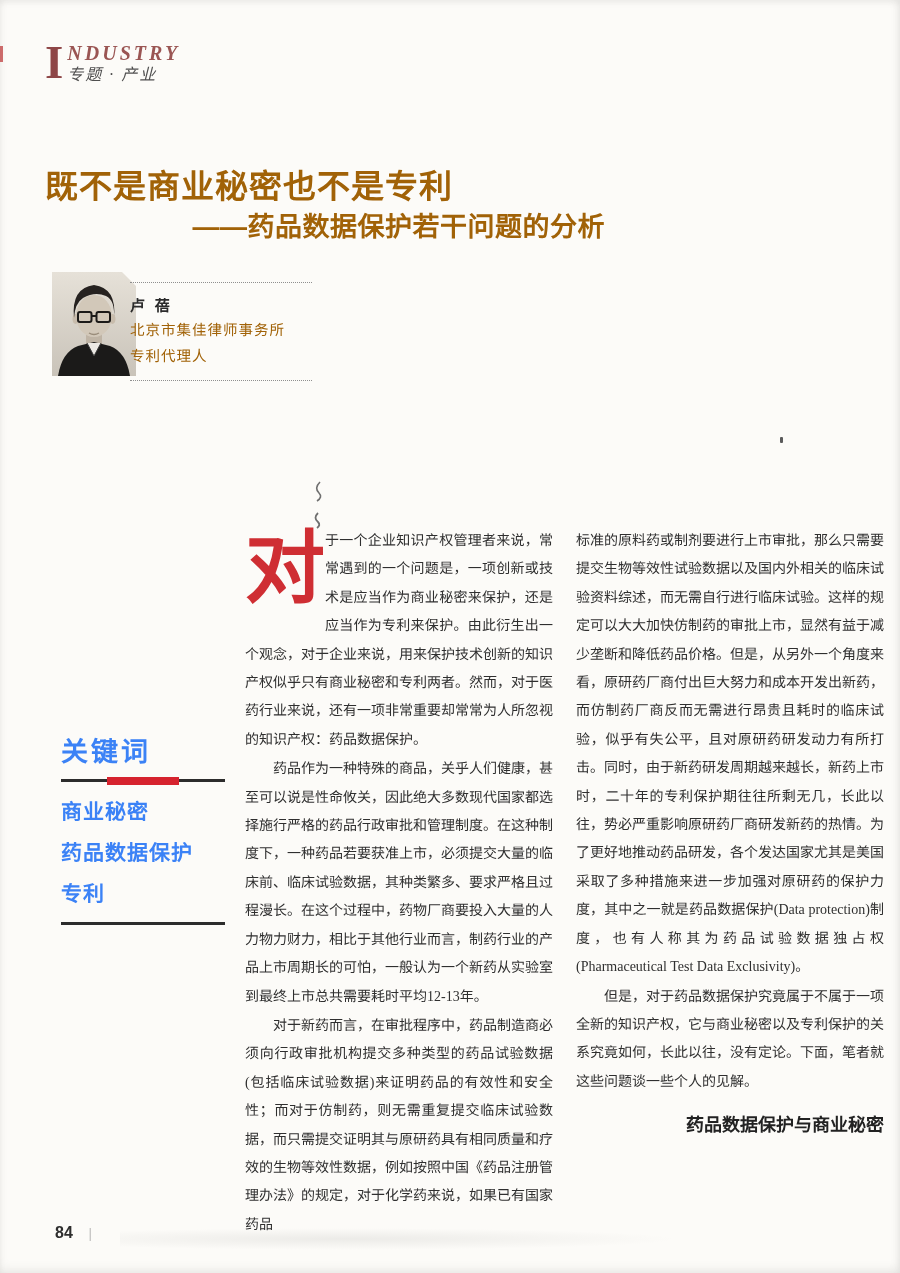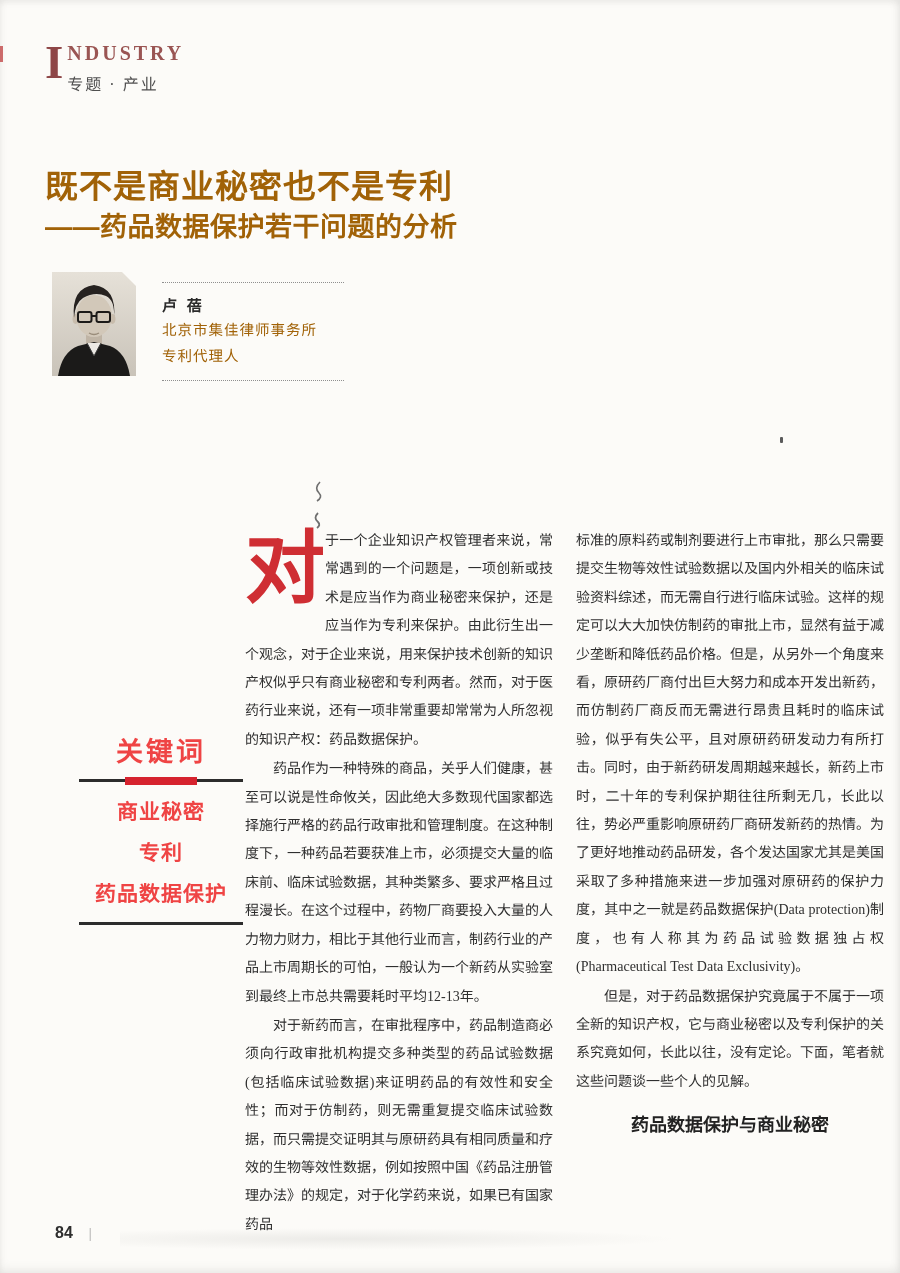--- a/index.html
+++ b/index.html
@@ -12,40 +12,40 @@
     font-family:"Liberation Serif","DejaVu Serif",serif;
     color:#2e2e2e;
     box-shadow:inset 0 3px 6px rgba(0,0,0,.05), inset -4px 0 8px rgba(0,0,0,.03), inset 0 -5px 10px rgba(0,0,0,.05);
   }
   
   .masthead{position:absolute;left:45px;top:40px;display:flex;align-items:flex-start;}
   .masthead-initial{
     font-size:47px;line-height:44px;font-weight:700;color:#8e4647;
     font-family:"Liberation Serif","DejaVu Serif",serif;
   }
-  .masthead-text{margin-left:4px;padding-top:3px;}
+  .masthead-text{margin-left:4px;padding-top:3px;font-style:italic;}
   .masthead-rest{font-size:20px;line-height:20px;letter-spacing:3px;color:#9a5553;font-weight:600;}
-  .masthead-section{font-size:16px;line-height:22px;letter-spacing:2px;color:#4f4f4f;margin-top:11px;}
+  .masthead-section{font-size:16px;line-height:22px;letter-spacing:2px;color:#4f4f4f;margin-top:1px;}
   .edge-red{position:absolute;left:0;top:46px;width:3px;height:16px;background:#c24848;opacity:.8;}
   
   .title-block{position:absolute;left:45px;top:168px;width:560px;
     font-family:"Liberation Sans","DejaVu Sans",sans-serif;color:#a16207;}
   .title-main{font-size:33px;line-height:38px;font-weight:900;letter-spacing:1px;margin:0;}
-  .title-sub{font-size:27px;line-height:32px;font-weight:900;letter-spacing:.5px;margin:5px 0 0 0;}
+  .title-sub{font-size:27px;line-height:32px;font-weight:900;letter-spacing:.5px;margin:5px 0 0 0;text-align:right;}
   
   .author-photo{position:absolute;left:52px;top:272px;width:84px;height:104px;}
   .author-info{
-    position:absolute;left:162px;top:282px;width:182px;
+    position:absolute;left:130px;top:282px;width:182px;
     border-top:1px dotted #8f8f8f;border-bottom:1px dotted #8f8f8f;
     padding:12px 0 11px 0;
   }
   .author-name{font-size:15px;font-weight:700;letter-spacing:3px;line-height:22px;color:#2b2b2b;}
   .author-line{font-size:14.5px;line-height:26px;letter-spacing:1px;color:#a16207;}
   
-  .keywords{position:absolute;left:79px;top:737px;width:164px;text-align:center;color:#ef4444;}
+  .keywords{position:absolute;left:61px;top:737px;width:164px;text-align:left;color:#3b82f6;}
   .kw-heading{font-size:27px;font-weight:700;letter-spacing:3px;line-height:30px;}
   .kw-rule{position:relative;height:8px;margin:10px 0 13px 0;}
   .kw-rule::before{content:'';position:absolute;left:0;right:0;top:2px;height:3px;background:#2c2c2c;}
   .kw-rule-red{position:absolute;left:50%;top:0;transform:translateX(-50%);width:72px;height:8px;background:#d6232e;}
   .kw-item{font-size:21px;font-weight:700;line-height:29px;letter-spacing:1px;margin-top:12px;}
   .kw-rule-bottom{height:3px;background:#2c2c2c;margin-top:13px;}
   
   .col{position:absolute;top:527px;width:308px;font-size:14px;line-height:28.4px;
     text-align:justify;color:#2f2f2f;}
   .col-left{left:245px;}
@@ -55,21 +55,21 @@
   .para.no-indent{text-indent:0;}
   .dropcap{
     float:left;width:74px;height:86px;
     font-size:80px;line-height:84px;text-align:center;
     color:#cf2e33;font-weight:700;margin-right:6px;
     font-family:"Liberation Serif","DejaVu Serif",serif;
   }
   .section-heading{
     font-family:"Liberation Sans","DejaVu Sans",sans-serif;
     font-size:18px;font-weight:800;color:#222;
-    margin:17px 0 9px 0;line-height:24px;text-align:center;
+    margin:17px 0 9px 0;line-height:24px;text-align:right;
   }
   
   .footer{position:absolute;left:55px;top:1224px;display:flex;align-items:flex-end;}
   .page-num{font-size:16px;font-weight:700;color:#2e2e2e;font-family:"Liberation Sans","DejaVu Sans",sans-serif;}
   .page-bar{font-size:14px;color:#9a9a9a;margin-left:16px;}
   .footer-smudge{
     position:absolute;left:120px;top:1228px;width:560px;height:22px;
     background:radial-gradient(ellipse at 40% 50%, rgba(120,120,115,.12), rgba(120,120,115,0) 70%);
   }
   
@@ -135,22 +135,22 @@
     <div class="author-line">北京市集佳律师事务所</div>
     <div class="author-line">专利代理人</div>
   </div>
 
   <aside class="keywords">
     <div class="kw-heading">关键词</div>
     <div class="kw-rule">
         <span class="kw-rule-red"></span>
       </div>
     <div class="kw-item">商业秘密</div>
+    <div class="kw-item">药品数据保护</div>
     <div class="kw-item">专利</div>
-    <div class="kw-item">药品数据保护</div>
     <div class="kw-rule-bottom"></div>
   </aside>
 
   <div class="col col-left">
     <p class="para no-indent">
       <span class="dropcap">对</span><span>于一个企业知识产权管理者来说，常常遇到的一个问题是，一项创新或技术是应当作为商业秘密来保护，还是应当作为专利来保护。由此衍生出一个观念，对于企业来说，用来保护技术创新的知识产权似乎只有商业秘密和专利两者。然而，对于医药行业来说，还有一项非常重要却常常为人所忽视的知识产权：药品数据保护。</span>
     </p>
     <p class="para">药品作为一种特殊的商品，关乎人们健康，甚至可以说是性命攸关，因此绝大多数现代国家都选择施行严格的药品行政审批和管理制度。在这种制度下，一种药品若要获准上市，必须提交大量的临床前、临床试验数据，其种类繁多、要求严格且过程漫长。在这个过程中，药物厂商要投入大量的人力物力财力，相比于其他行业而言，制药行业的产品上市周期长的可怕，一般认为一个新药从实验室到最终上市总共需要耗时平均12-13年。</p>
     <p class="para">对于新药而言，在审批程序中，药品制造商必须向行政审批机构提交多种类型的药品试验数据(包括临床试验数据)来证明药品的有效性和安全性；而对于仿制药，则无需重复提交临床试验数据，而只需提交证明其与原研药具有相同质量和疗效的生物等效性数据，例如按照中国《药品注册管理办法》的规定，对于化学药来说，如果已有国家药品</p>
   </div>

